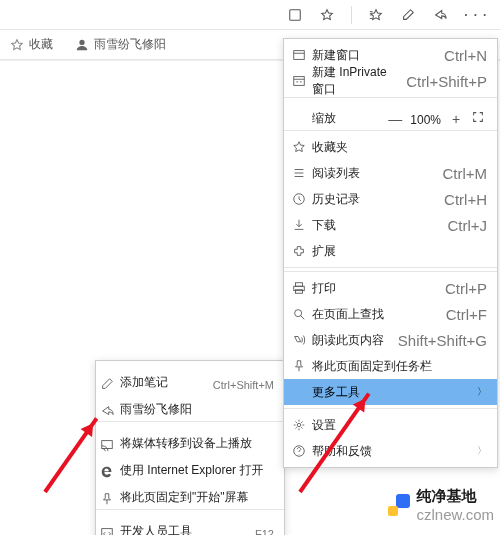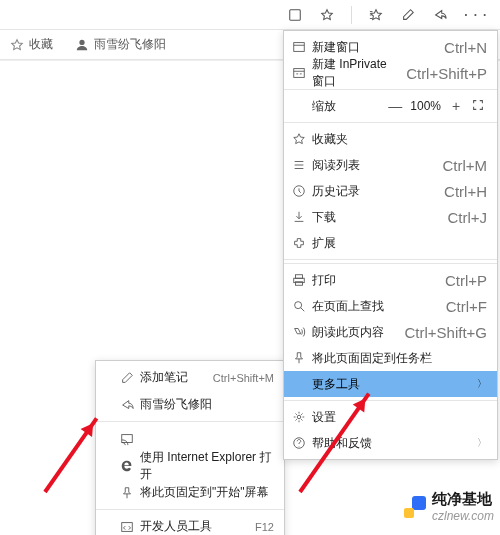--- a/index.html
+++ b/index.html
@@ -8,55 +8,55 @@
 .titlebar { height: 30px; border-bottom: 1px solid #e5e5e5; display: flex; align-items: center; justify-content: flex-end; gap: 16px; padding: 0 12px; color: #555; }
 .titlebar .icon { width: 16px; height: 16px; display: flex; align-items: center; justify-content: center; }
 .titlebar .sep { width: 1px; height: 18px; background: #ddd; }
 .titlebar .ellipsis { font-weight: bold; letter-spacing: 1px; }
 
 .bookmarkbar { height: 30px; border-bottom: 1px solid #e5e5e5; display: flex; align-items: center; padding: 0 10px; gap: 22px; color: #555; }
 .bookmarkbar .bm { display: flex; align-items: center; gap: 5px; }
 
 .content { position: absolute; top: 60px; left: 0; right: 0; bottom: 0; background: #fff; border-top: 1px solid #eee; }
 
-.menu { position: absolute; top: 30px; right: 2px; width: 215px; background: #fff; border: 1px solid #ccc; box-shadow: 0 2px 8px rgba(0,0,0,.15); padding: 3px 0; z-index: 20; }
+.menu { position: absolute; top: 38px; right: 2px; width: 215px; background: #fff; border: 1px solid #ccc; box-shadow: 0 2px 8px rgba(0,0,0,.15); padding: 3px 0; z-index: 20; }
 .menu .mi { display: flex; align-items: center; height: 26px; padding: 0 10px 0 8px; cursor: default; }
 .menu .mi .ic { width: 20px; display: flex; align-items: center; color: #555; }
 .menu .mi .lbl { flex: 1; color: #222; font-size: 12px; }
 .menu .mi .sc { color: #777; font-size: 15px; margin-left: 12px; }
 .menu .mi .arr { color: #777; font-size: 10px; }
 .menu .mi.hl { background: #73b4f0; }
 .menu .mi.hl .lbl, .menu .mi.hl .ic, .menu .mi.hl .arr { color: #000; }
 .menu .div { height: 1px; background: #e5e5e5; margin: 3px 0; }
-.menu .zoomrow { display: flex; align-items: center; height: 26px; padding: 0 8px; }
+.menu .zoomrow { display: flex; align-items: flex-end; height: 26px; padding: 0 8px; }
 .menu .zoomrow .zlbl { flex: 1; color: #222; padding-left: 20px; }
 .menu .zoomrow .zbtn { width: 22px; text-align: center; color: #555; font-size: 14px; }
 .menu .zoomrow .zval { color: #222; padding: 0 4px; }
 .menu .pad { padding-left: 28px; font-size: 12px; color: #222; height: 26px; display: flex; align-items: center; }
 
 .submenu { position: absolute; top: 360px; left: 95px; width: 190px; background: #fff; border: 1px solid #ccc; box-shadow: 0 2px 8px rgba(0,0,0,.15); padding: 3px 0; z-index: 15; }
-.submenu .mi { display: flex; align-items: center; height: 27px; padding: 0 10px 0 24px; }
+.submenu .mi { display: flex; align-items: flex-end; height: 27px; padding: 0 10px 0 4px; }
 .submenu .mi .ic { width: 20px; display: flex; align-items: center; color: #555; }
 .submenu .mi .lbl { flex: 1; color: #222; font-size: 12px; }
 .submenu .mi .sc { color: #777; font-size: 11px; }
 .submenu .div { height: 1px; background: #e5e5e5; margin: 3px 0; }
 
 svg { width: 14px; height: 14px; }
 
 .arrow { position: absolute; width: 90px; height: 4px; background: #e81123; transform-origin: left center; z-index: 30; }
 .arrow::after { content: ""; position: absolute; right: -1px; top: -5px; border: 7px solid transparent; border-left: 12px solid #e81123; }
 .arrow1 { left: 45px; top: 490px; transform: rotate(-55deg); }
 .arrow2 { left: 300px; top: 490px; transform: rotate(-55deg); width: 120px; }
 
 .brand { position: absolute; right: 6px; bottom: 12px; display: flex; align-items: center; gap: 6px; z-index: 5; }
 .brand .logo { width: 22px; height: 22px; position: relative; }
 .brand .logo .b1 { position: absolute; width: 14px; height: 14px; background: #2e6df6; border-radius: 3px; top: 0; left: 8px; }
 .brand .logo .b2 { position: absolute; width: 10px; height: 10px; background: #ffc233; border-radius: 2px; bottom: 0; left: 0; }
 .brand .t1 { font-weight: bold; font-size: 15px; color: #1a1a1a; }
-.brand .t2 { font-size: 12px; color: #999; font-style: italic; }
+.brand .t2 { font-size: 15px; color: #999; }
 </style>
 </head>
 <body>
 
 <div class="titlebar">
   <span class="icon">
       <svg viewBox="0 0 16 16" fill="none" stroke="currentColor" stroke-width="1.2">
         <rect x="2" y="2" width="12" height="12" rx="1"></rect>
       </svg>
     </span>
@@ -202,21 +202,21 @@
     <span class="lbl">在页面上查找</span>
     <span class="sc">Ctrl+F</span>
   </div>
   <div class="mi">
     <span class="ic">
         <svg viewBox="0 0 16 16" fill="none" stroke="currentColor">
           <path d="M3 4h4l3 6H6zM11 5c1 1 1 5 0 6M13 3c2 2 2 8 0 10" stroke-width="1"></path>
         </svg>
       </span>
     <span class="lbl">朗读此页内容</span>
-    <span class="sc">Ctrl+Shift+G</span>
+    <span class="sc">Shift+Shift+G</span>
   </div>
   <div class="mi">
     <span class="ic">
         <svg viewBox="0 0 16 16" fill="none" stroke="currentColor">
           <path d="M6 2h4v5l2 2H4l2-2zM8 9v5"></path>
         </svg>
       </span>
     <span class="lbl">将此页面固定到任务栏</span>
   </div>
   <div class="mi hl">
@@ -265,20 +265,21 @@
     <span class="lbl">雨雪纷飞修阳</span>
   </div>
   <div class="div"></div>
   <div class="mi">
     <span class="ic">
         <svg viewBox="0 0 16 16" fill="none" stroke="currentColor">
           <rect x="2" y="3" width="12" height="9"></rect>
           <path d="M2 12c2 0 4 1 4 3M2 9c4 0 7 2 7 6" stroke-width="1"></path>
         </svg>
       </span>
+    <span class="lbl">将媒体转移到设备上播放</span>
   </div>
   <div class="mi">
     <span class="ic">
         <svg viewBox="0 0 16 16" fill="currentColor">
           <path d="M8 2c3 0 5 2 5 5 0 .5 0 1-.1 1H5c0 2 1 3 3 3 1 0 2-.5 2.5-1l2 1C11.5 13 10 14 8 14c-3 0-6-2-6-6s3-6 6-6zm-3 5h5c0-2-1-3-2.5-3S5 5 5 7z"></path>
         </svg>
       </span>
     <span class="lbl">使用 Internet Explorer 打开</span>
   </div>
   <div class="mi">

